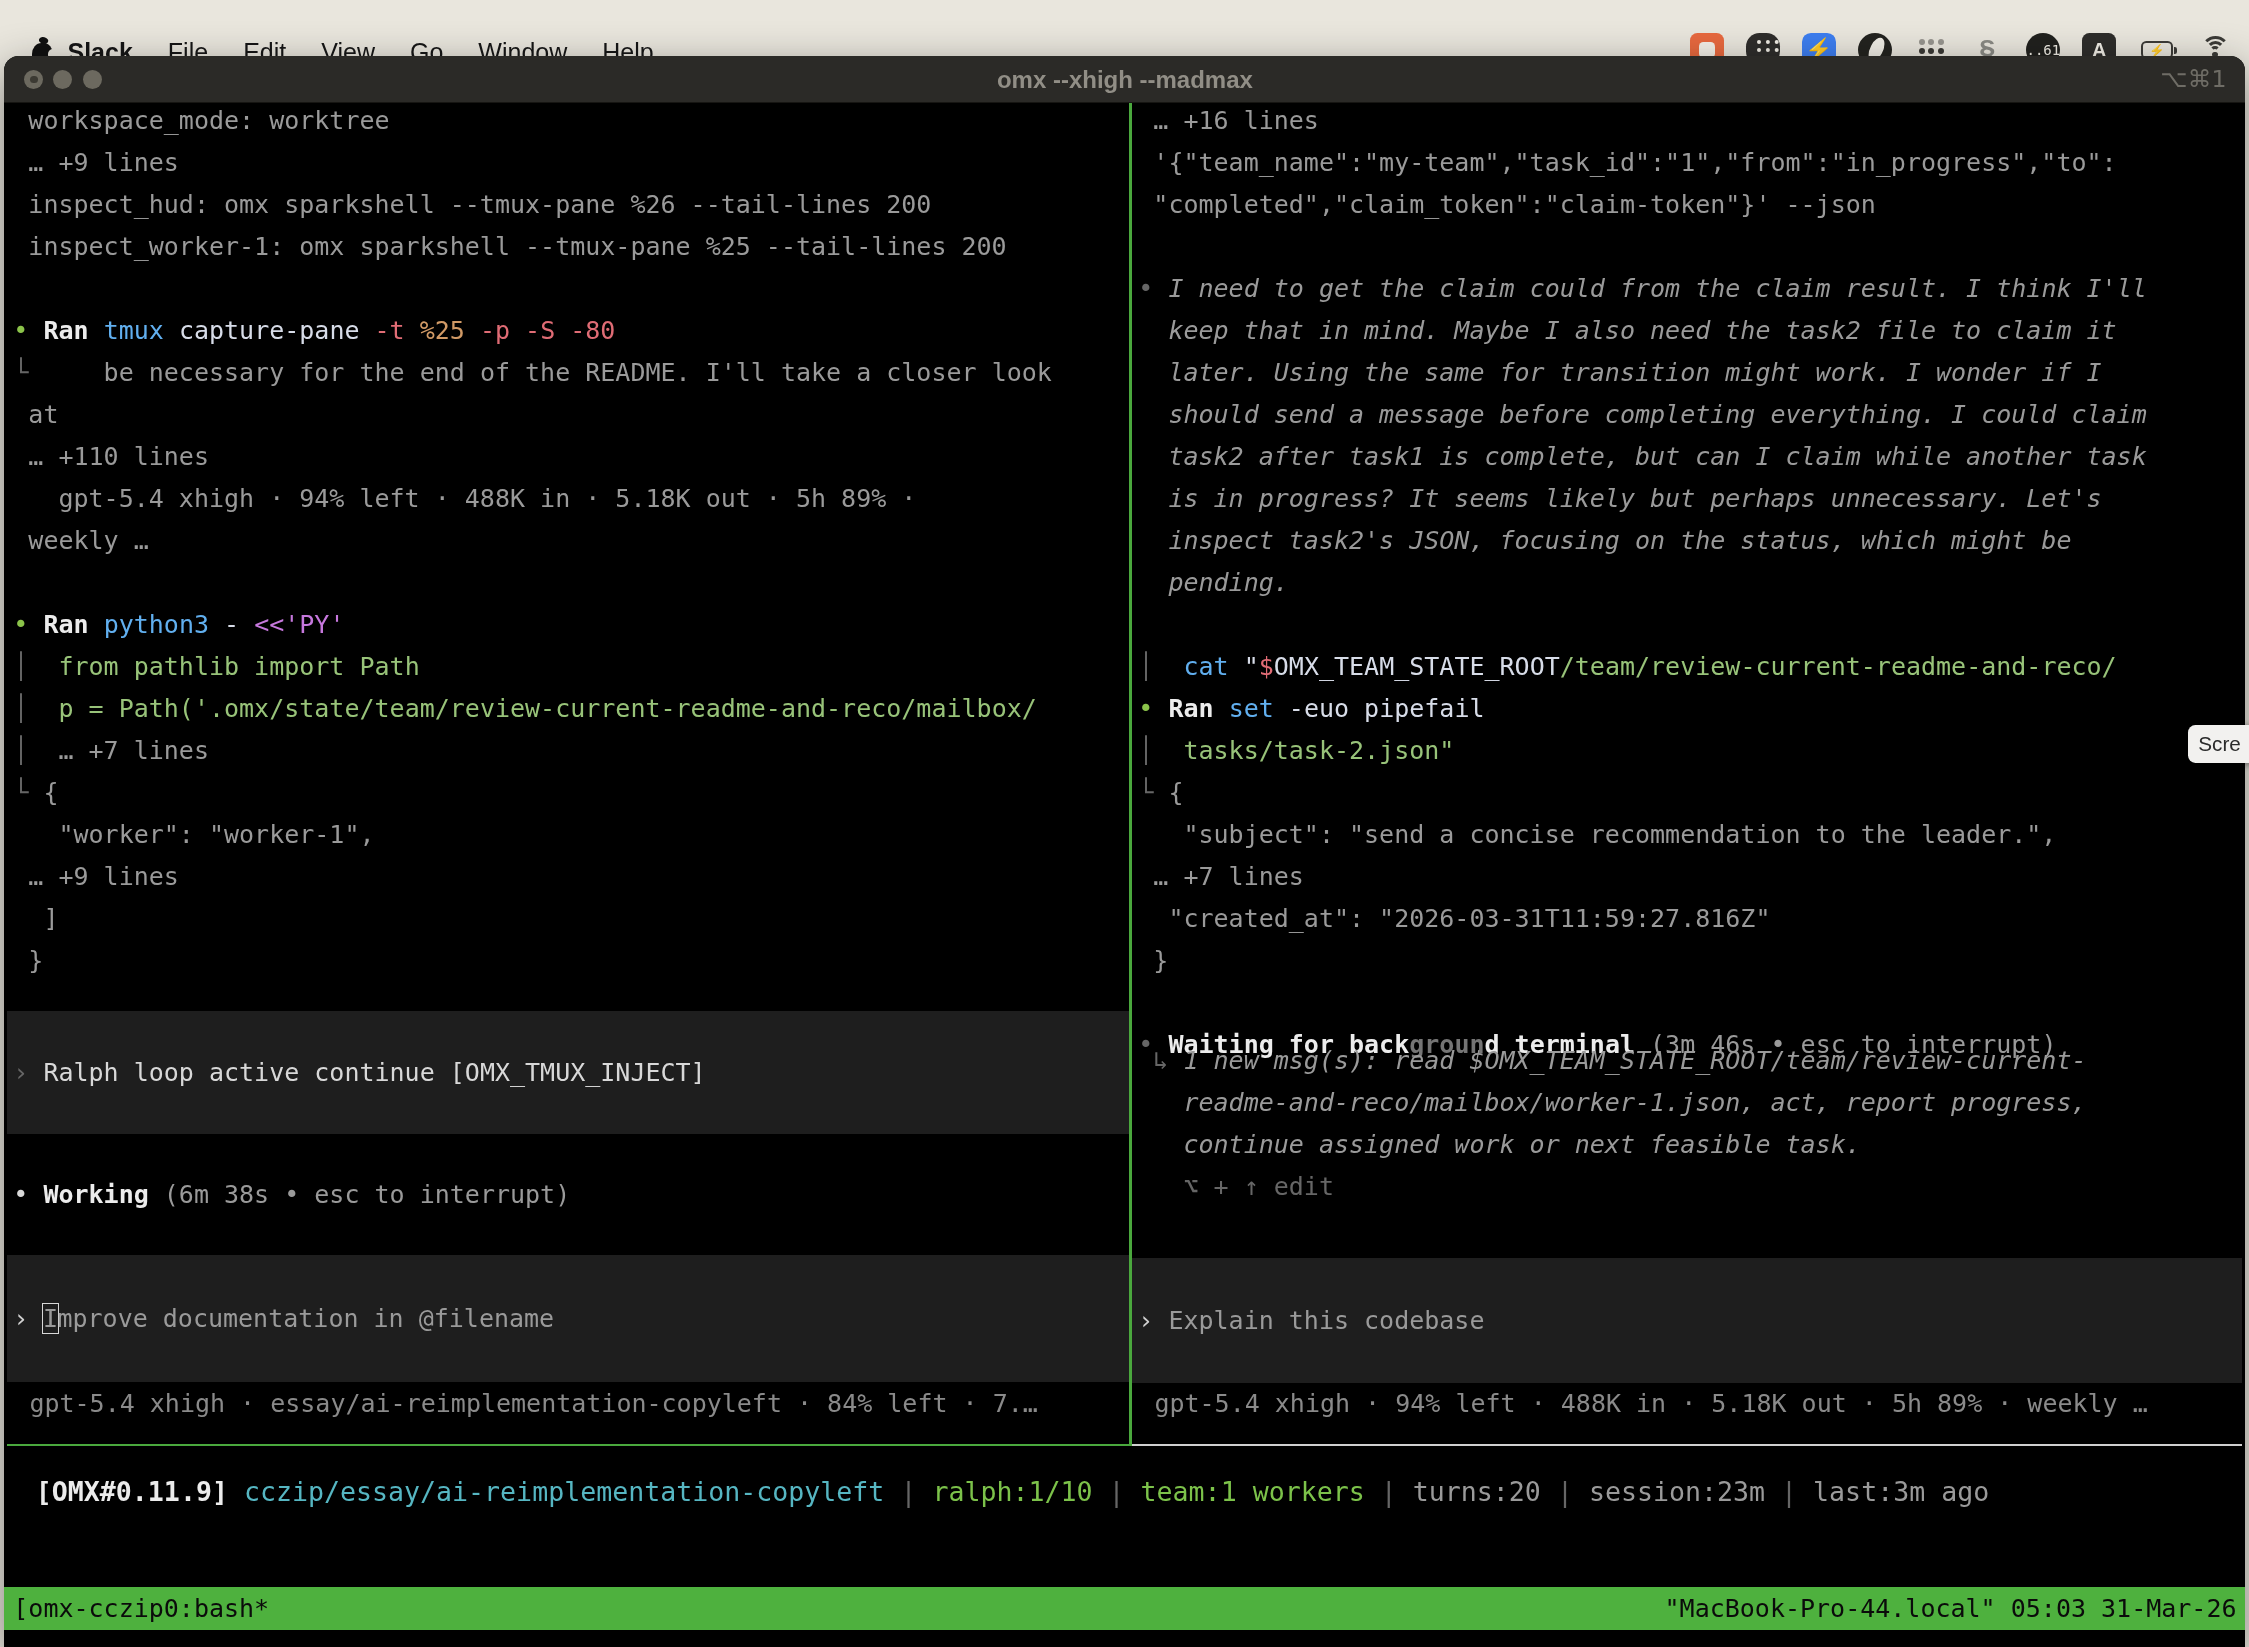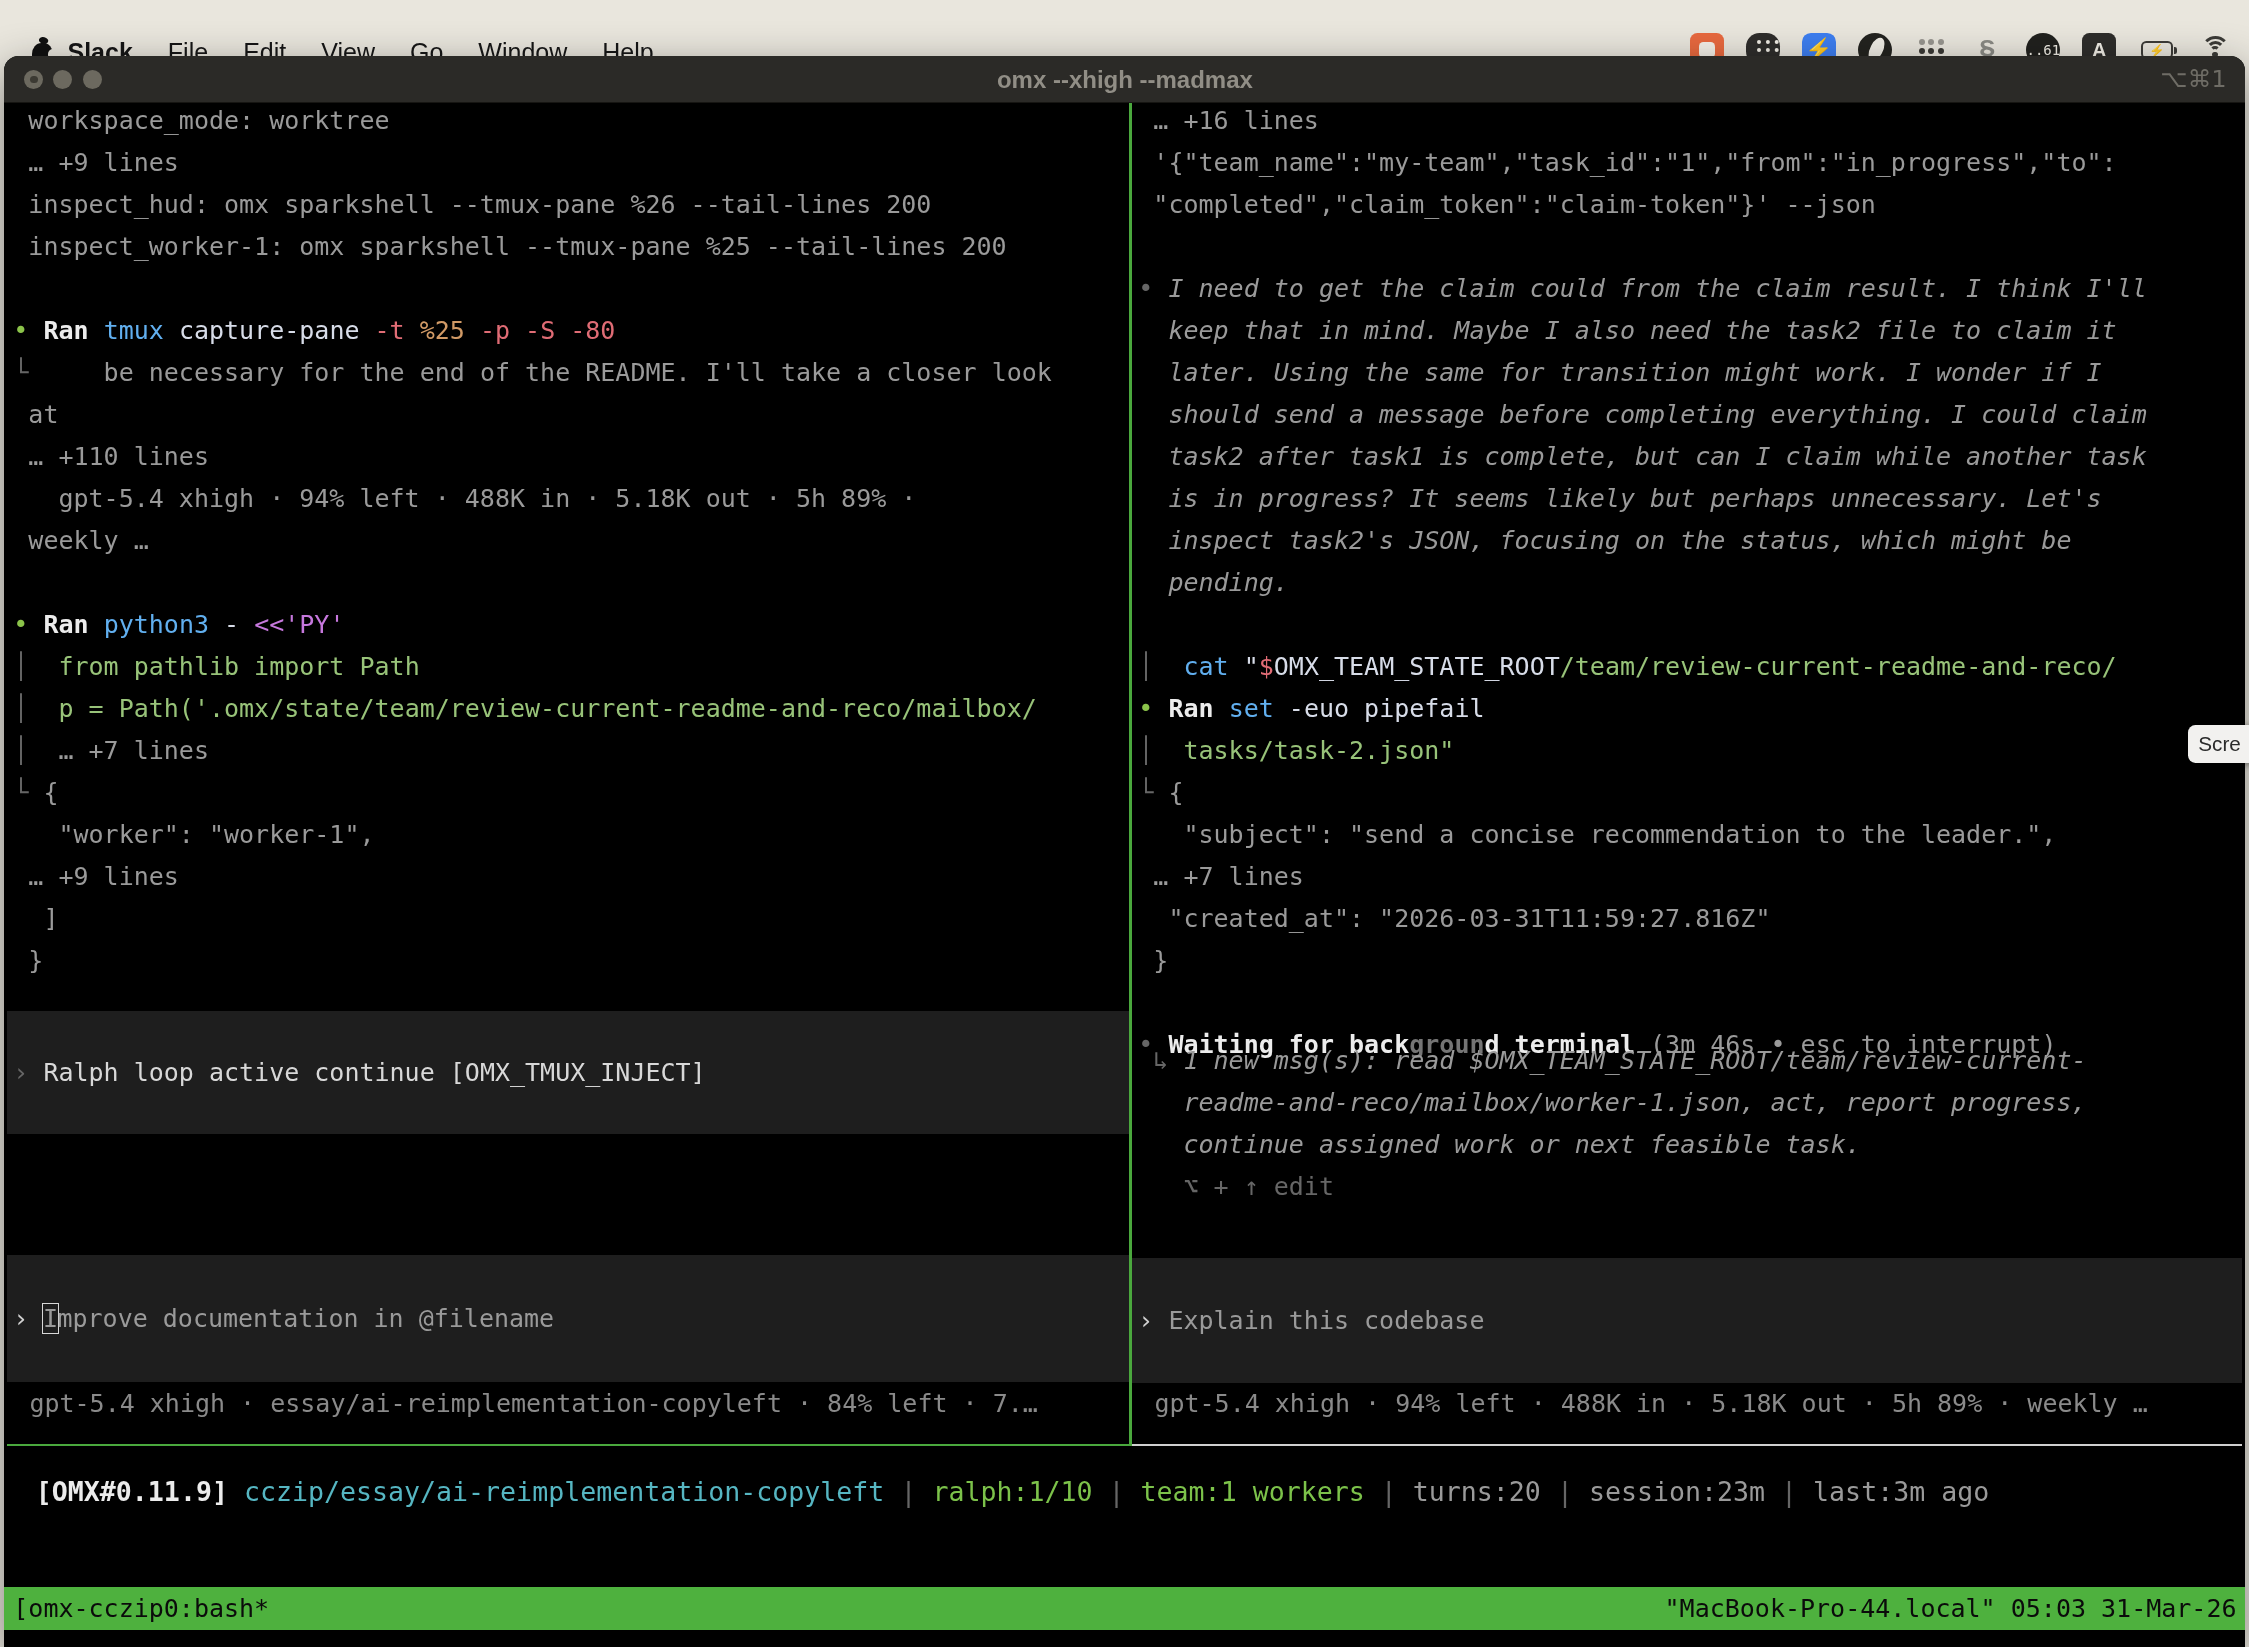--- a/index.html
+++ b/index.html
@@ -183,20 +183,21 @@
           <div class="t-line"><span class="c-dim">│</span><span class="c-green">  from pathlib import Path</span></div>
           <div class="t-line"><span class="c-dim">│</span><span class="c-green">  p = Path('.omx/state/team/review-current-readme-and-reco/mailbox/</span></div>
           <div class="t-line"><span class="c-dim">│</span><span class="c-gray">  … +7 lines</span></div>
           <div class="t-line"><span class="c-dim">└</span><span class="c-gray"> {</span></div>
           <div class="t-line"><span class="c-gray">   "worker": "worker-1",</span></div>
           <div class="t-line"><span class="c-gray"> … +9 lines</span></div>
           <div class="t-line"><span class="c-gray">  ]</span></div>
           <div class="t-line"><span class="c-gray"> }</span></div>
         </div>
       <div class="band band-inject" id="left-inject"><span class="c-dim">› </span><span class="c-brt">Ralph loop active continue [OMX_TMUX_INJECT]</span></div>
+      <div class="t-line working" id="left-working"><span class="c-brt">• </span><span class="c-wb">Working</span><span class="c-gray"> (6m 38s • esc to interrupt)</span></div>
       <div class="band band-prompt-l">
         <span class="chev">› </span><span class="cursor">I</span><span class="c-gray">mprove documentation in @filename</span>
       </div>
       <div class="pstatus">gpt-5.4 xhigh · essay/ai-reimplementation-copyleft · 84% left · 7.…</div>
     </div>
 
     <div class="vdivider"></div>
 
     <div class="pane pane-right">
       <div class="rows" id="right-rows">

